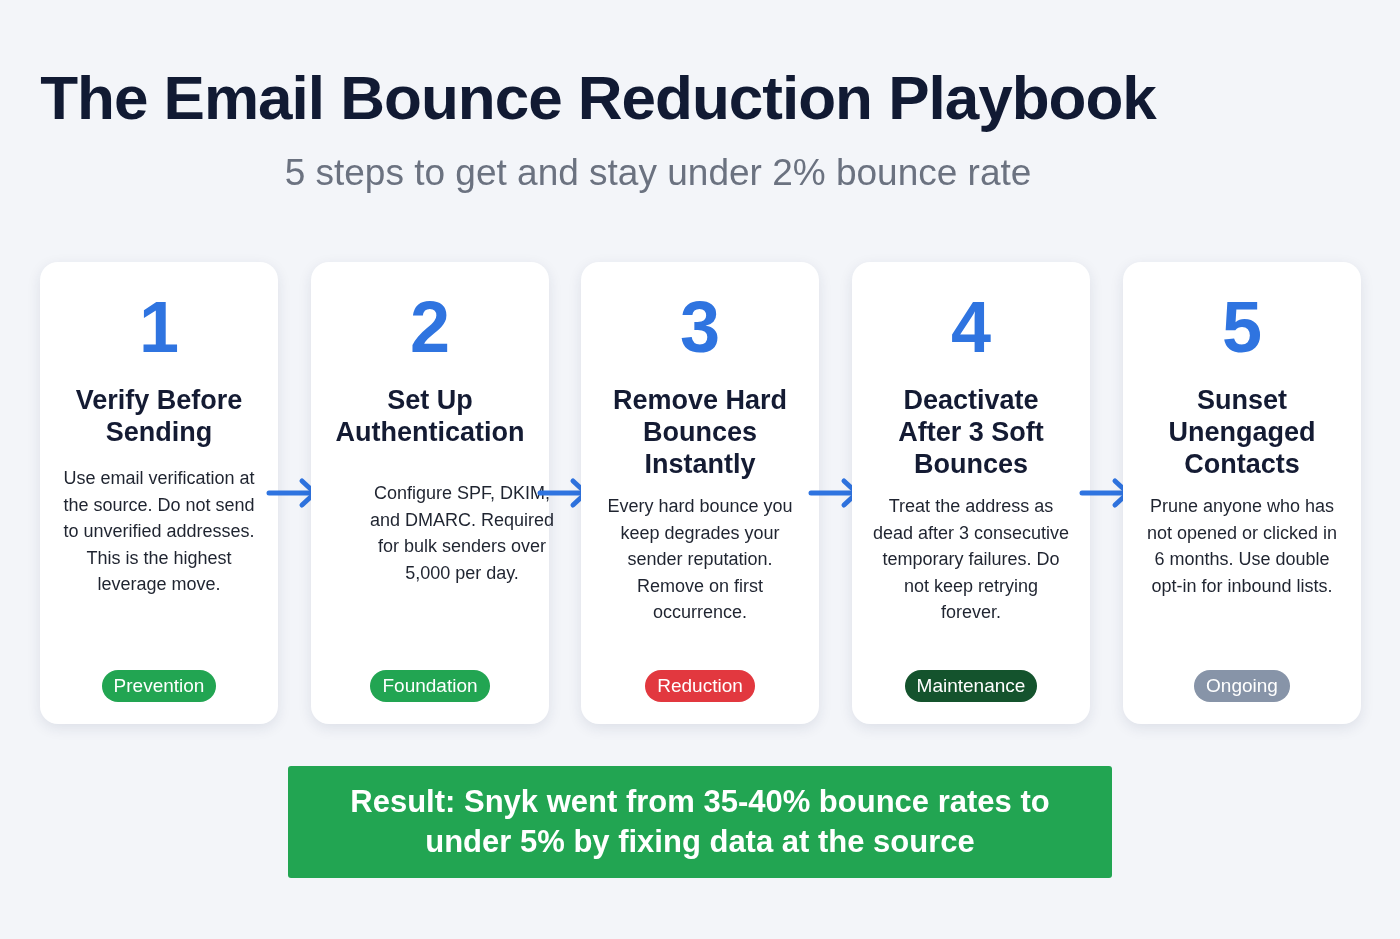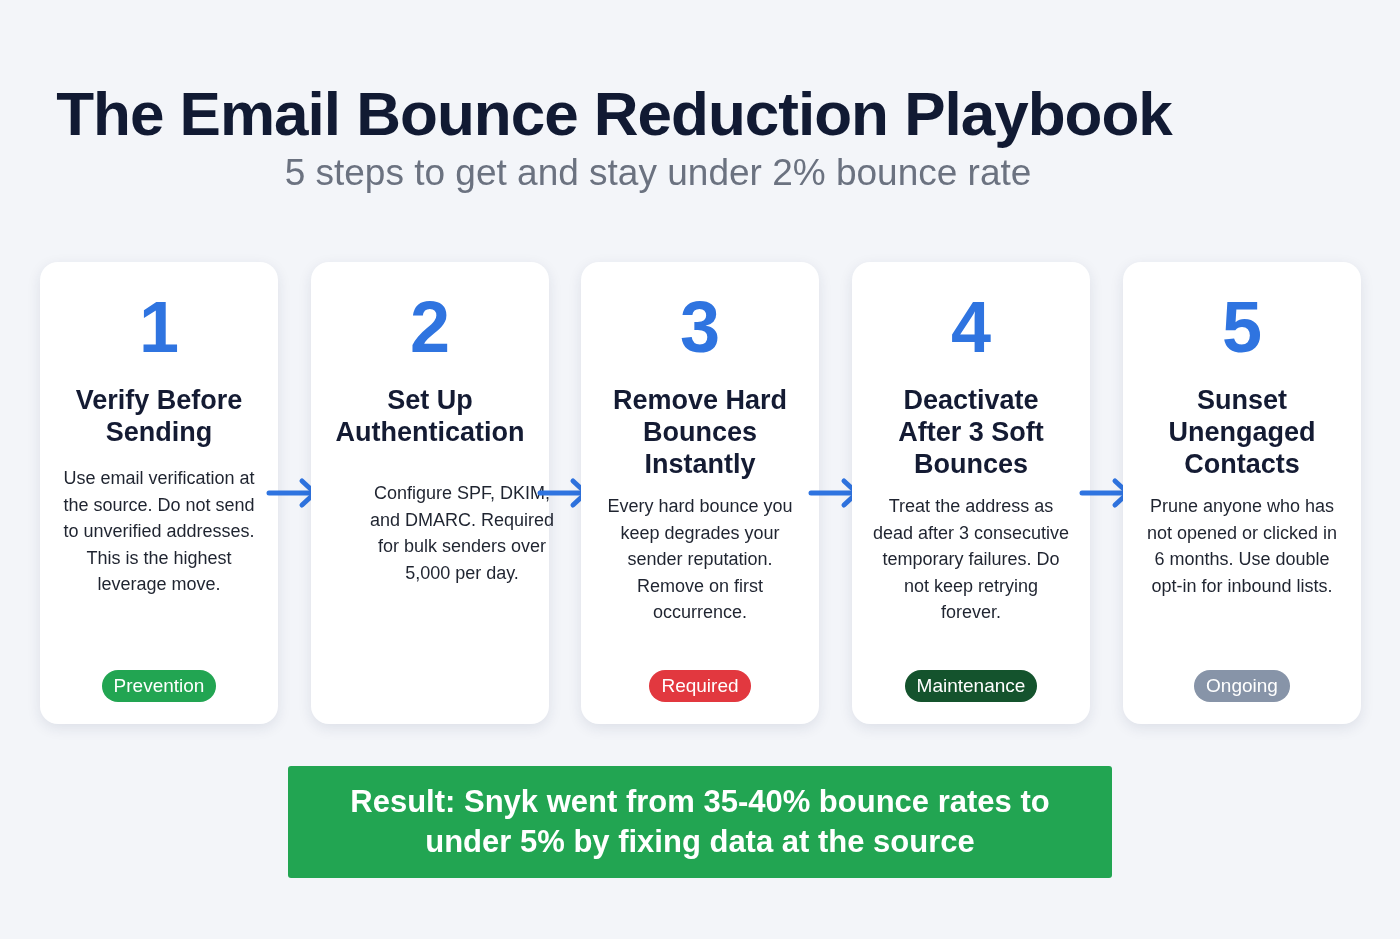--- a/index.html
+++ b/index.html
@@ -5,21 +5,21 @@
     html, body { margin: 0; padding: 0; }
     body {
       width: 1400px; height: 939px; overflow: hidden;
       background: #f3f5f9;
       font-family: "Liberation Sans", "DejaVu Sans", sans-serif;
       position: relative;
     }
     .title {
       position: absolute; top: 62px; left: 0; width: 1196px;
       text-align: center; font-size: 62px; font-weight: 700;
-      color: #111a33; letter-spacing: -1px; margin: 16px;
+      color: #111a33; letter-spacing: -1px; margin: 0;
     }
     .subtitle {
       position: absolute; top: 152px; left: 0; width: 1316px;
       text-align: center; font-size: 37px; color: #6b7280; margin: 0;
     }
     .card {
       position: absolute; top: 262px; width: 238px; height: 462px;
       background: #ffffff; border-radius: 18px;
       box-shadow: 0 4px 14px rgba(30,40,80,0.10);
       text-align: center;
@@ -69,32 +69,33 @@
 
 <svg class="arrow" style="left:266px;" viewBox="0 0 56 32">
   <line x1="3" y1="16" x2="48" y2="16" stroke="#2f74e0" stroke-width="5" stroke-linecap="round"></line>
   <polyline points="36,4 49,16 36,28" fill="none" stroke="#2f74e0" stroke-width="5" stroke-linecap="round" stroke-linejoin="round"></polyline>
 </svg>
 
 <div class="card" style="left:311px;">
   <div class="num">2</div>
   <div class="heading" style="padding:0 6px;">Set Up Authentication</div>
   <div class="desc" style="top:218px; padding:0 18px;margin-left:32px;">Configure SPF, DKIM, and DMARC. Required for bulk senders over 5,000 per day.</div>
+  <div class="badge-wrap"><span class="badge" style="background:#22a552;">Foundation</span></div>
 </div>
 
 <svg class="arrow" style="left:537px;" viewBox="0 0 56 32">
   <line x1="3" y1="16" x2="48" y2="16" stroke="#2f74e0" stroke-width="5" stroke-linecap="round"></line>
   <polyline points="36,4 49,16 36,28" fill="none" stroke="#2f74e0" stroke-width="5" stroke-linecap="round" stroke-linejoin="round"></polyline>
 </svg>
 
 <div class="card" style="left:581px;">
   <div class="num">3</div>
   <div class="heading" style="padding:0 26px;">Remove Hard Bounces Instantly</div>
   <div class="desc" style="top:231px; padding:0 18px;text-align:center;">Every hard bounce you keep degrades your sender reputation. Remove on first occurrence.</div>
-  <div class="badge-wrap"><span class="badge" style="background:#e2383f;">Required</span></div>
+  <div class="badge-wrap"><span class="badge" style="background:#e2383f;">Reduction</span></div>
 </div>
 
 <svg class="arrow" style="left:808px;" viewBox="0 0 56 32">
   <line x1="3" y1="16" x2="48" y2="16" stroke="#2f74e0" stroke-width="5" stroke-linecap="round"></line>
   <polyline points="36,4 49,16 36,28" fill="none" stroke="#2f74e0" stroke-width="5" stroke-linecap="round" stroke-linejoin="round"></polyline>
 </svg>
 
 <div class="card" style="left:852px;">
   <div class="num">4</div>
   <div class="heading" style="padding:0 40px;">Deactivate After 3 Soft Bounces</div>

